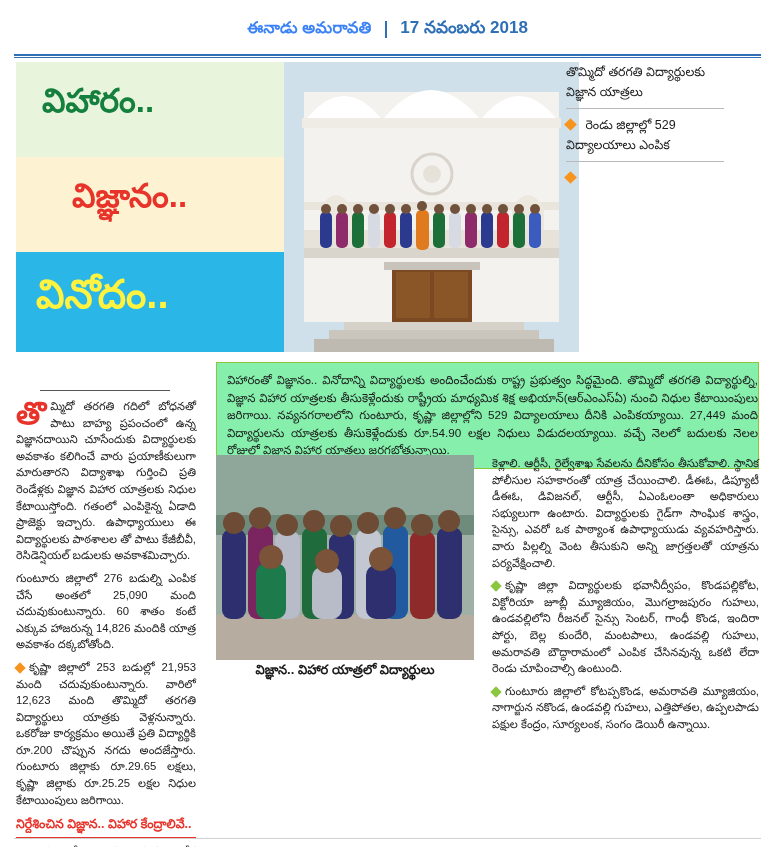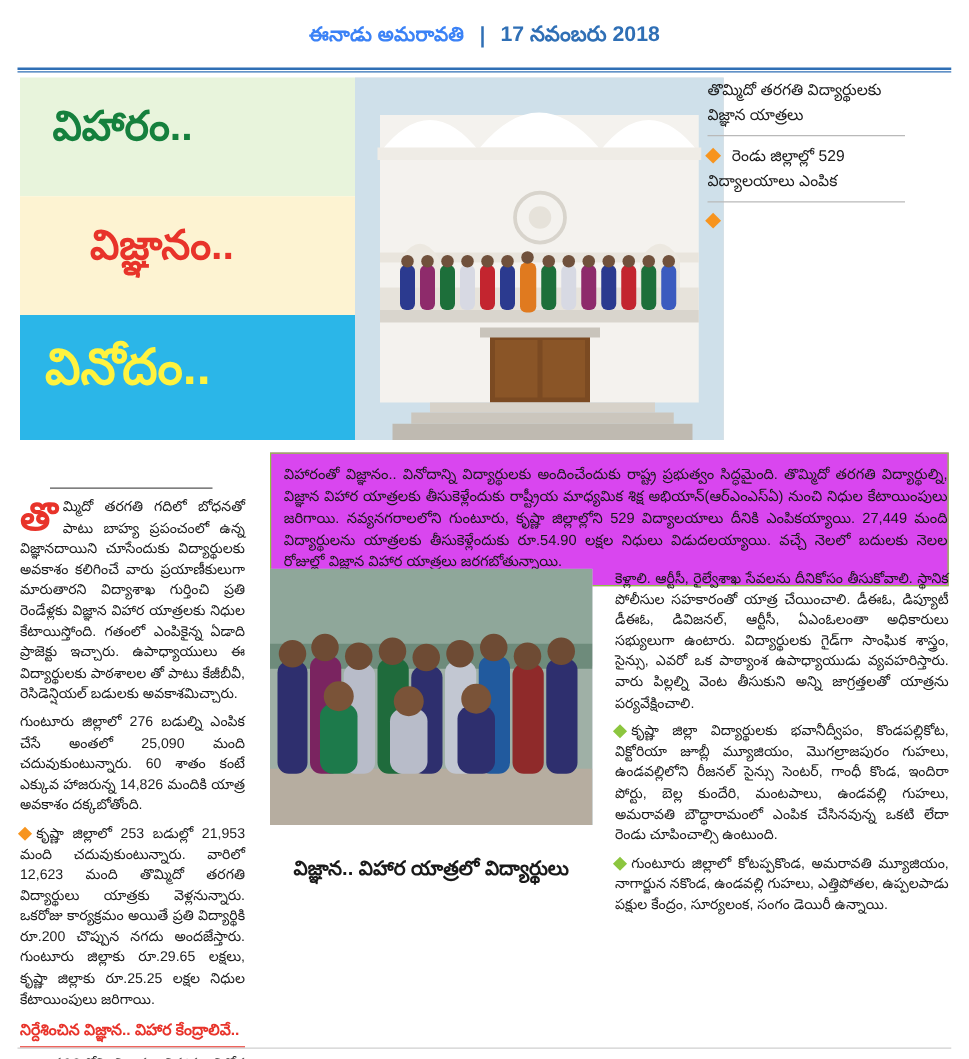--- a/index.html
+++ b/index.html
@@ -27,42 +27,42 @@
   .w3{left:20px;top:210px;font-size:40px;color:#fff33f;}
 
   .hero-photo{position:absolute;left:268px;top:0;width:295px;height:290px;overflow:hidden;background:#cfd8de;}
   .hero-right{position:absolute;left:550px;top:0;width:168px;height:290px;}
   .hr-item{position:relative;margin-bottom:6px;}
   .hr-text{font-size:12.5px;line-height:20px;color:#1a1a1a;}
   .hr-diamond{display:inline-block;width:9px;height:9px;background:#f7941e;transform:rotate(45deg);margin-right:6px;vertical-align:middle;}
   .hr-rule{width:158px;height:1px;background:#b9b9b9;margin:5px 0 6px 0;}
 
   
-  .lead-box{position:absolute;left:216px;top:362px;width:543px;min-height:82px;border:1px solid #8cc63f;background:#d946ef;padding:8px 0 9px 10px;box-sizing:border-box;}
+  .lead-box{position:absolute;left:216px;top:362px;width:543px;min-height:82px;border:1px solid #8cc63f;background:#86efac;padding:8px 0 9px 10px;box-sizing:border-box;}
   .lead-box p{margin:0;font-size:11.7px;line-height:17.5px;color:#1a1a1a;text-align:justify;}
 
   
   .byline{position:absolute;left:16px;top:374px;width:180px;text-align:center;font-size:11.5px;font-weight:bold;color:#1a1a1a;}
   .byline-rule{position:absolute;left:40px;top:390px;width:130px;height:1px;background:#555;}
 
   
   .col{position:absolute;font-size:11.3px;line-height:16.6px;text-align:justify;color:#1a1a1a;}
   .col p{margin:0 0 6px 0;}
   .col1{left:16px;top:398px;width:180px;}
   .col3{left:492px;top:455px;width:267px;}
 
   .dropcap{float:left;font-size:31px;line-height:27px;font-weight:bold;color:#e8332a;margin:2px 4px 0 0;}
   .bullet{display:inline-block;width:8px;height:8px;background:#f7941e;transform:rotate(45deg);margin-right:5px;vertical-align:middle;}
   .bullet-green{background:#8cc63f;}
   .subhead{font-size:12.5px;font-weight:bold;color:#e8332a;margin:8px 0 4px 0;}
   .subhead-rule{width:100%;height:1px;background:#e8332a;margin-bottom:5px;}
 
   
   .inner-photo{position:absolute;left:216px;top:455px;width:258px;height:205px;background:#b8c2c8;overflow:hidden;}
-  .inner-cap{position:absolute;left:216px;top:662px;width:258px;text-align:center;font-size:16px;font-weight:bold;color:#1a1a1a;margin-top:24px;}
+  .inner-cap{position:absolute;left:216px;top:662px;width:258px;text-align:center;font-size:13px;font-weight:bold;color:#1a1a1a;}
 
   .footer-rule{position:absolute;left:14px;top:838px;width:747px;height:1px;background:#d0d0d0;}
 </style>
 </head>
 <body>
 
 <div class="page">
 
   <div class="masthead">
     <div class="mh-inner">

